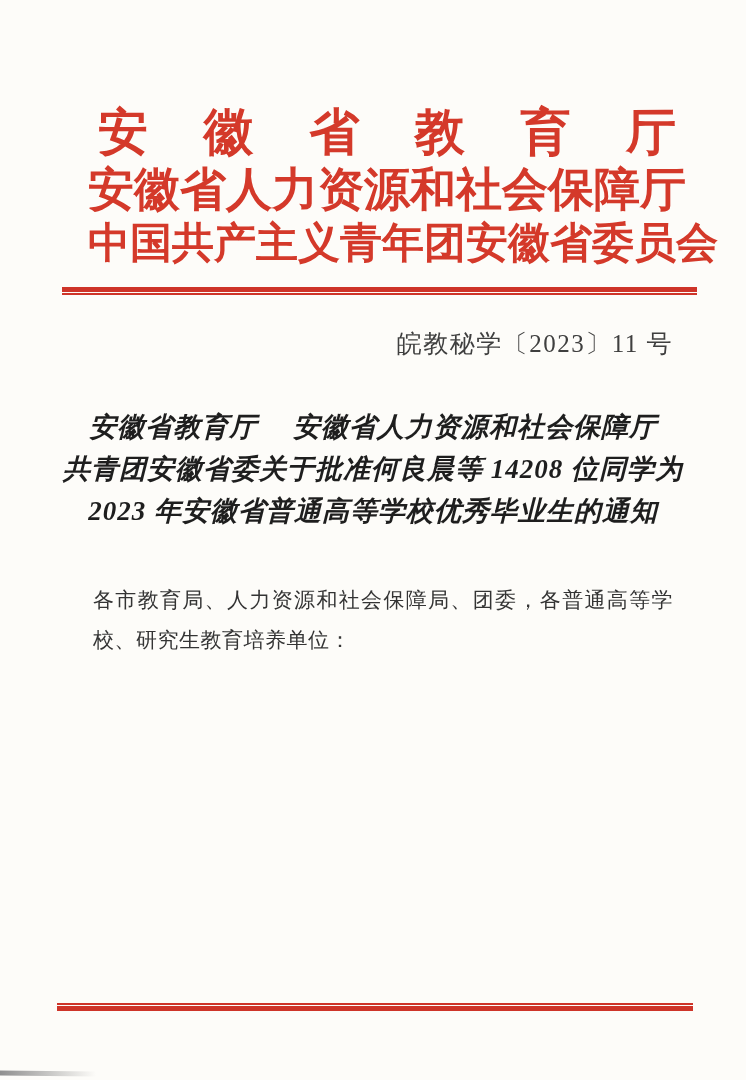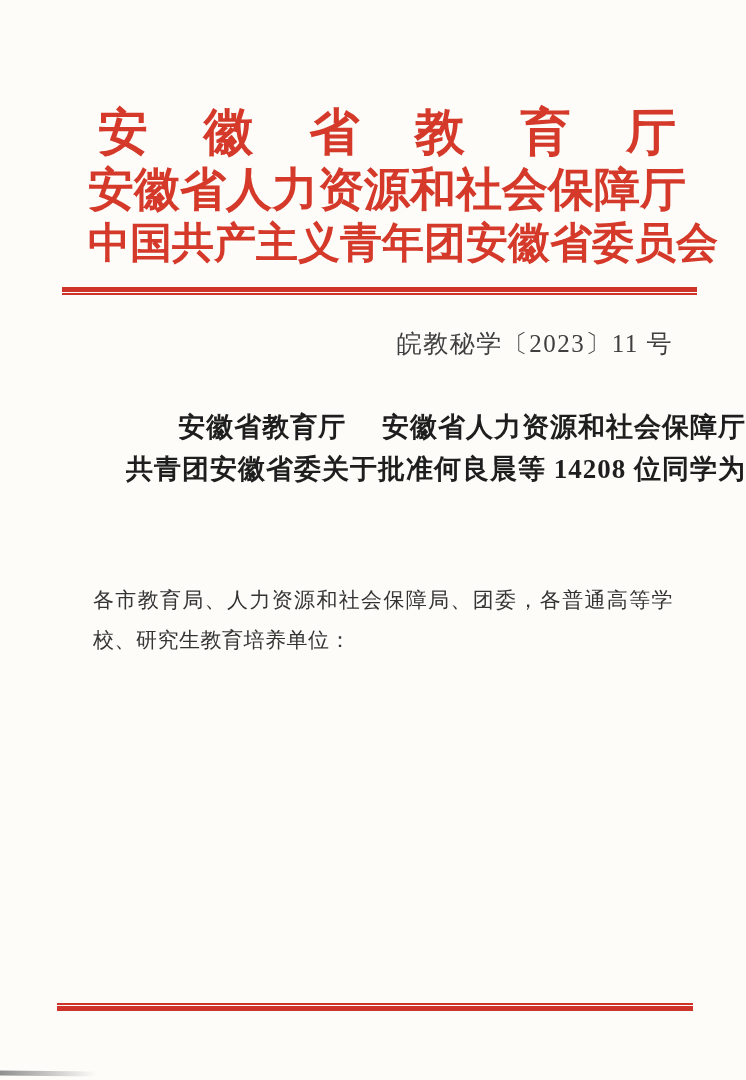--- a/index.html
+++ b/index.html
@@ -65,26 +65,27 @@
     letter-spacing: 1.5px;
     color: #3f3f3f;
   }
 
   
   .doc-title {
     position: absolute;
     left: 0;
     top: 406px;
     width: 100%;
-    text-align: right;
+    text-align: center;
     font-weight: bold;
     color: #1e1e1e;
     font-size: 27px;
     line-height: 42px;
     letter-spacing: 1px;
+    font-style: italic;
   }
 
   
   .doc-body {
     position: absolute;
     left: 85px;
     top: 572px;
     width: 596px;
     font-size: 21px;
     line-height: 40px;
@@ -158,20 +159,21 @@
     <div class="thick"></div>
     <div class="gap"></div>
     <div class="thin"></div>
   </div>
 
   <div class="doc-number">皖教秘学〔2023〕11 号</div>
 
   <div class="doc-title">
     <div>安徽省教育厅　 安徽省人力资源和社会保障厅</div>
     <div>共青团安徽省委关于批准何良晨等 14208 位同学为</div>
+    <div>2023 年安徽省普通高等学校优秀毕业生的通知</div>
   </div>
 
   <div class="doc-body">
     <p>各市教育局、人力资源和社会保障局、团委，各普通高等学校、研究生教育培养单位：</p>
   </div>
 
   <div class="rule-bottom">
     <div class="thin"></div>
     <div class="gap"></div>
     <div class="thick"></div>

